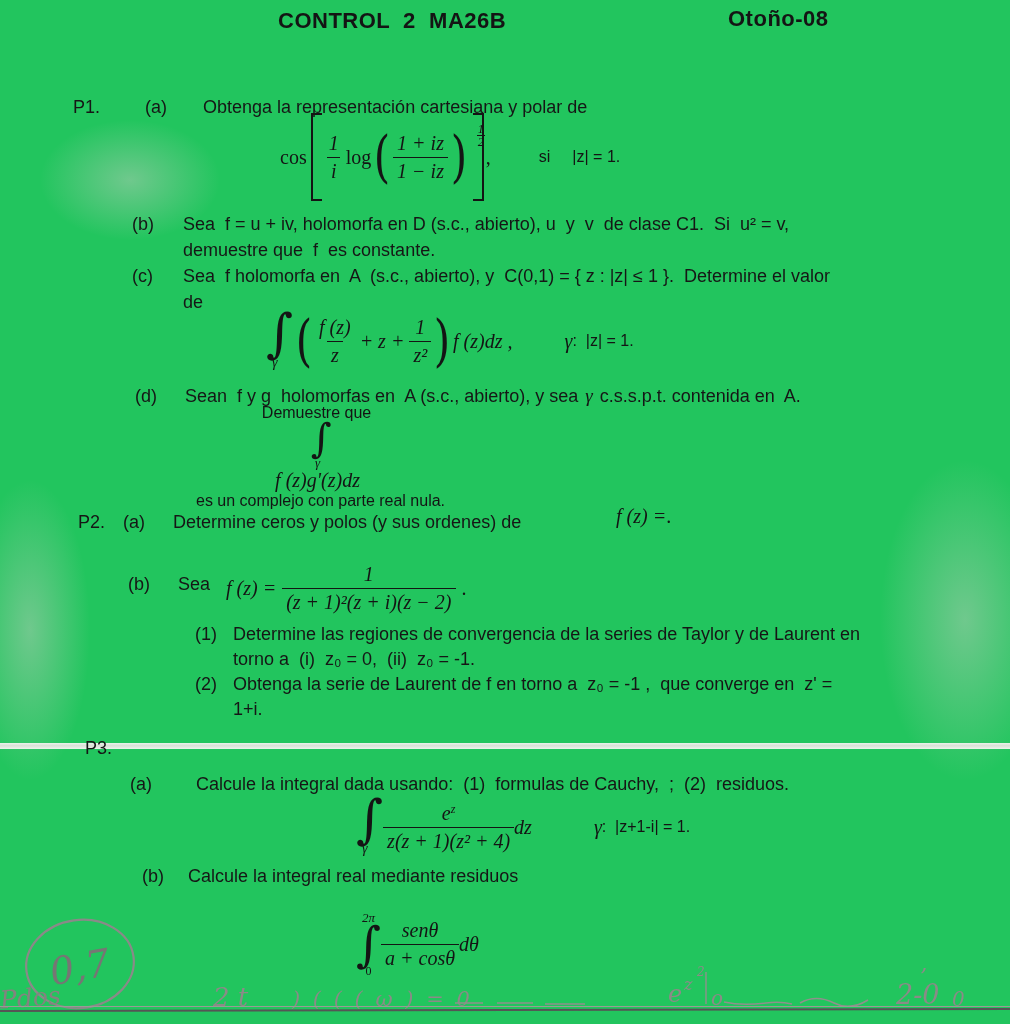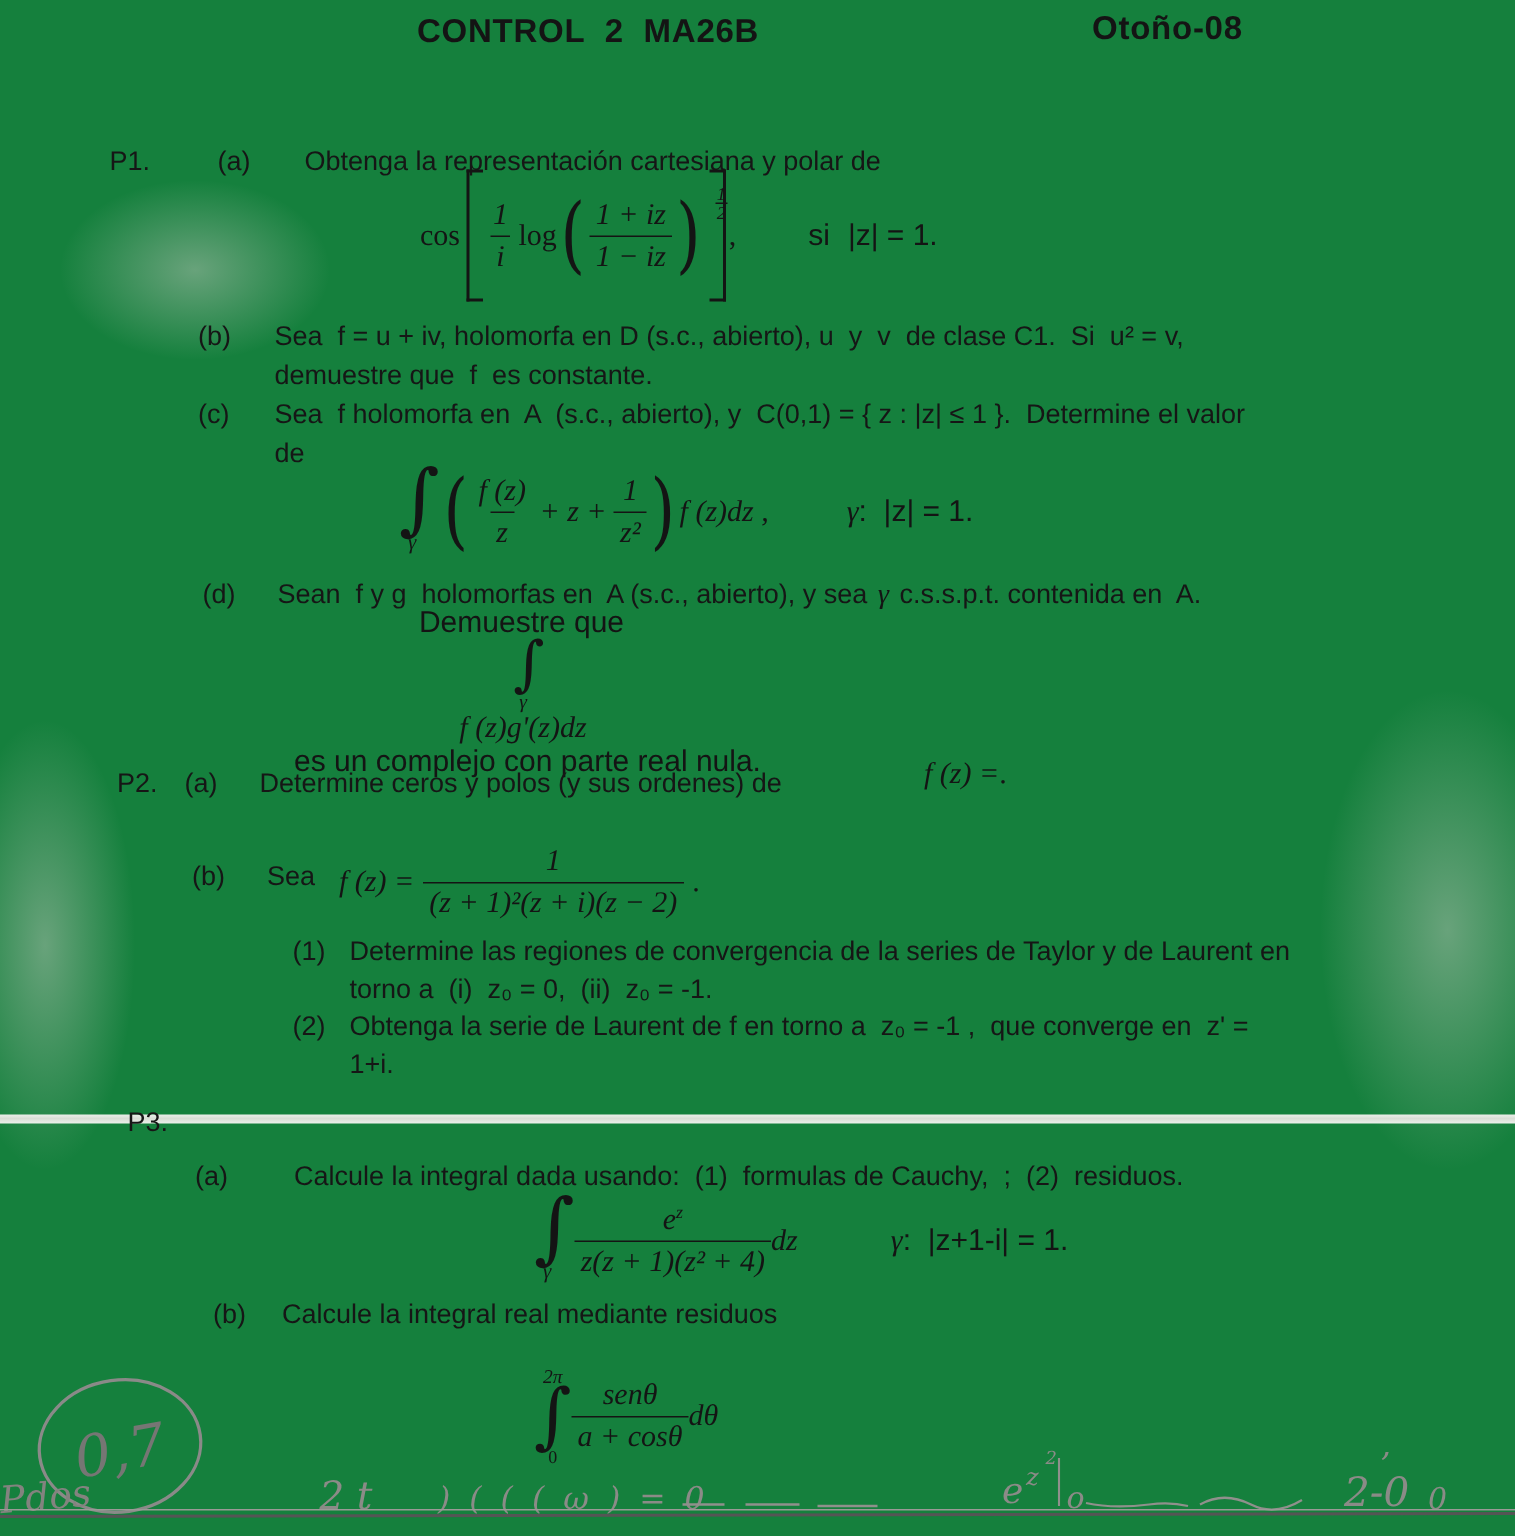--- a/index.html
+++ b/index.html
@@ -1,31 +1,31 @@
 <!DOCTYPE html>
 <html><head>
 <meta charset="utf-8">
 <style>
   html,body { margin:0; padding:0; background:#e9e9e7; }
   .page {
     position:relative; width:1010px; height:1024px; margin:0 auto;
-    background:#15803d; color:#141414; overflow:hidden;
+    background:#22c55e; color:#141414; overflow:hidden;
     font-family:"Liberation Sans", sans-serif;
   }
   .abs { position:absolute; }
   .t18 { font-size:18px; line-height:24px; white-space:pre; color:#161616; }
   .bold { font-weight:bold; }
   .title { font-size:22px; letter-spacing:.5px; white-space:pre; }
 
   
   .mrow { position:absolute; display:flex; align-items:center;
           font-family:"Liberation Serif","DejaVu Serif",serif;
           font-style:italic; font-size:20px; color:#141414; }
   .up   { font-style:normal; }
-  .sans { font-family:"Liberation Sans",sans-serif; font-style:normal; font-size:20px; white-space:pre; }
+  .sans { font-family:"Liberation Sans",sans-serif; font-style:normal; font-size:16px; white-space:pre; }
   .fr   { display:inline-flex; flex-direction:column; align-items:center; line-height:1.12; text-align:center; }
   .fr .nu { padding:0 4px 2px; }
   .fr .de { border-top:1.6px solid #141414; padding:2px 4px 0; }
   .bigp { font-size:56px; line-height:.8; font-weight:400; font-style:normal;
           font-family:"DejaVu Serif",serif; transform:scaleX(.75); }
   .sqb  { align-self:stretch; width:9px; }
   .sqb.l { border:2.4px solid #141414; border-right:0; margin:0 3px 0 4px; }
   .sqb.r { border:2.4px solid #141414; border-left:0; margin:0 2px 0 3px; }
   .pwrap { position:relative; display:inline-flex; align-items:center; }
   .supfr { position:absolute; top:-12px; right:-15px; display:inline-flex; flex-direction:column;
@@ -76,21 +76,21 @@
     <span class="pwrap">
       <span class="bigp">)</span>
       <span class="supfr">
         <span>1</span>
         <span class="de2">2</span>
       </span>
     </span>
     <span class="sqb r"></span>
     <span class="up">,</span>
     <span class="sans" style="margin-left:48px;">si</span>
-    <span class="sans" style="margin-left:12px;">|z| = 1.</span>
+    <span class="sans" style="margin-left:22px;">|z| = 1.</span>
   </div>
 
   <div class="abs t18" style="left:132px; top:212px;">(b)</div>
   <div class="abs t18" style="left:183px; top:212px;">Sea  f = u + iv, holomorfa en D (s.c., abierto), u  y  v  de clase C1.  Si  u² = v,</div>
   <div class="abs t18" style="left:183px; top:238px;text-align:center;">demuestre que  f  es constante.</div>
 
   <div class="abs t18" style="left:132px; top:264px;">(c)</div>
   <div class="abs t18" style="left:183px; top:264px;">Sea  f holomorfa en  A  (s.c., abierto), y  C(0,1) = { z : |z| ≤ 1 }.  Determine el valor</div>
   <div class="abs t18" style="left:183px; top:290px;">de</div>
 

